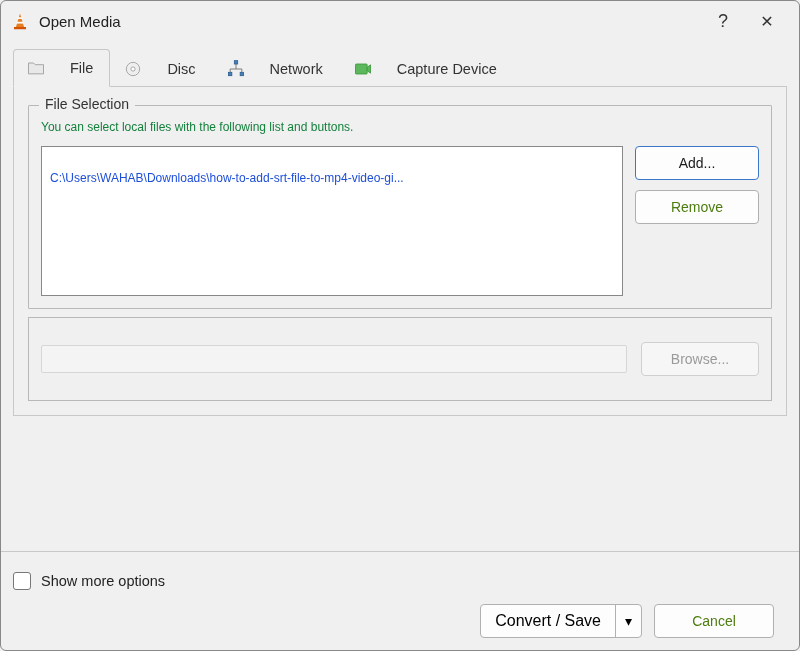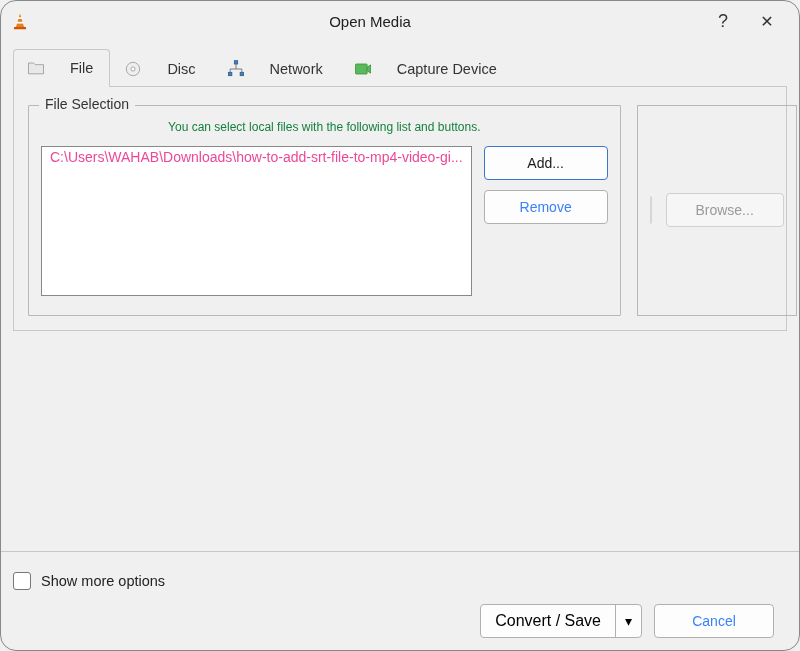--- a/index.html
+++ b/index.html
@@ -13,24 +13,23 @@
       background: #f0f0f0;
       width: 800px;
       height: 651px;
       overflow: hidden;
     }
     .window {
       width: 800px;
       height: 651px;
       background: #f0f0f0;
       border: 1px solid #888;
-      border-radius: 16px;
-      display: flex;
-      flex-direction: column;
-      text-align: center;
+      border-radius: 6px;
+      display: flex;
+      flex-direction: column;
     }
     .titlebar {
       display: flex;
       align-items: center;
       padding: 8px 10px 6px 10px;
       height: 38px;
     }
     .titlebar .app-icon {
       width: 18px;
       height: 18px;
@@ -84,21 +83,22 @@
       border-top-left-radius: 4px;
       border-top-right-radius: 4px;
     }
     .tab .ticon { width: 20px; height: 20px; display:flex; align-items:center; justify-content:center; }
     .tabpanel {
       border: 1px solid #c8c8c8;
       border-top: none;
       padding: 18px 14px 14px 14px;
       flex: 1;
       display: flex;
-      gap: 16px;
+      flex-direction: column;
+      gap: 8px;
     }
     .groupbox {
       border: 1px solid #b8b8b8;
       border-radius: 1px;
       padding: 14px 12px 12px 12px;
       position: relative;
     }
     .groupbox-legend {
       position: absolute;
       top: -10px;
@@ -116,43 +116,43 @@
     .file-row {
       display: flex;
       gap: 12px;
       align-items: flex-start;
     }
     .file-list {
       flex: 1;
       height: 150px;
       border: 1px solid #888;
       background: #fff;
-      padding: 2px 8px;
-      font-size: 14px;
-      color: #ec4899;
+      padding: 24px 8px;
+      font-size: 12px;
+      color: #1d4ed8;
       overflow: hidden;
       white-space: nowrap;
       text-overflow: ellipsis;
     }
     .file-btns {
       width: 124px;
       display: flex;
       flex-direction: column;
       gap: 10px;
     }
     .btn {
       border: 1px solid #b0b0b0;
       background: #fdfdfd;
       border-radius: 4px;
       height: 34px;
       display: flex;
       align-items: center;
       justify-content: center;
       font-size: 14px;
-      color: #3b82f6;
+      color: #4d7c0f;
       cursor: default;
       padding: 0 12px;
     }
     .btn.primary {
       border: 1px solid #3a76c9;
       color: #1a1a1a;
     }
     .btn.disabled {
       color: #9a9a9a;
       border-color: #d0d0d0;

